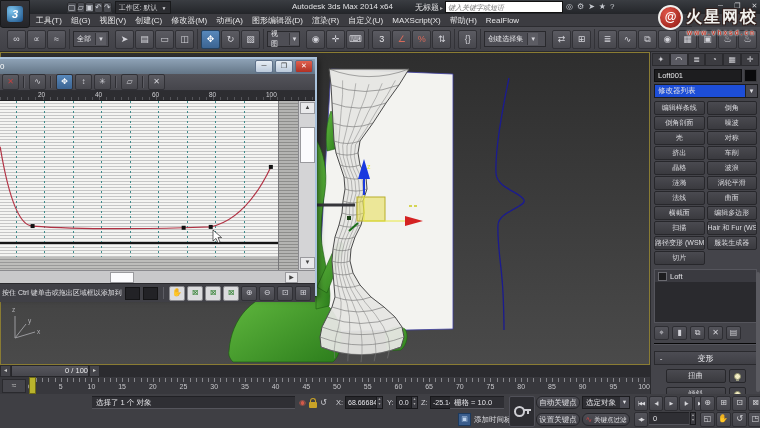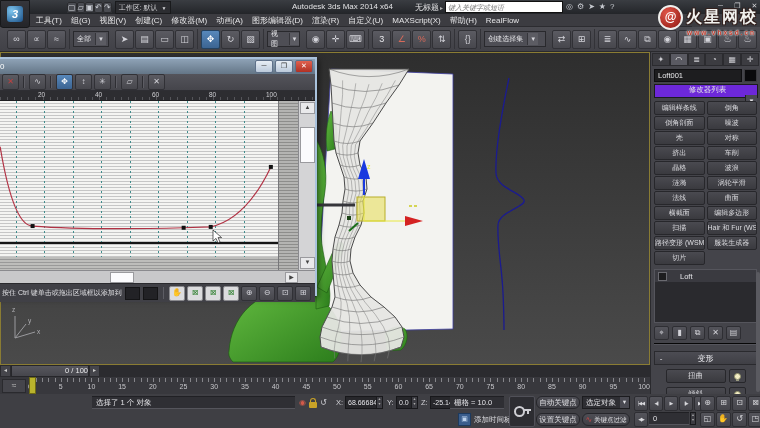--- a/index.html
+++ b/index.html
@@ -53,29 +53,29 @@
   
   #viewport{left:0;top:52px;width:650px;height:313px;background:#303030;border:1px solid #8a7c33;box-sizing:border-box;}
   
   #cmdpanel{left:650px;top:52px;width:110px;height:342px;background:#44444a;border-left:1px solid #2a2a2e;box-sizing:border-box;padding:0 1px;}
   #cptabs{display:flex;height:13px;margin-top:1px;}
   .cptab{flex:1;text-align:center;font-size:8px;color:#cfcfd4;background:#3c3c41;border:1px solid #2b2b2f;line-height:11px;}
   .cptab.act{background:#5a5a62;color:#fff;}
   #objNameRow{display:flex;gap:2px;margin:3px 2px 0 2px;align-items:center;}
   #objName{flex:1;height:11px;background:#1d1d1f;border:1px solid #0e0e10;color:#e8e8ea;font-size:7.5px;line-height:11px;padding-left:3px;}
   #objColor{width:11px;height:11px;background:#0a0a0c;border:1px solid #3a3a3e;}
-  #modListRow{display:flex;margin:2px 1px 0 2px;height:12px;background:#6d28d9;border:1px solid #1c1c1f;
-    color:#e2e2e6;font-size:7.5px;align-items:center;padding-left:3px;flex-direction:column;}
+  #modListRow{display:flex;margin:2px 1px 0 2px;height:12px;background:#1d4ed8;border:1px solid #1c1c1f;
+    color:#e2e2e6;font-size:7.5px;align-items:center;padding-left:3px;}
   #modListRow .arr{margin-left:auto;width:11px;height:100%;background:#4a4a52;text-align:center;font-size:6px;line-height:12px;border-left:1px solid #222;}
   #modgrid{display:grid;grid-template-columns:1fr 1fr;gap:1px 2px;margin:3px 2px 0 2px;}
   .modbtn{height:12px;background:linear-gradient(#4a4a50,#3a3a3f);border:1px solid #27272b;border-radius:2px;
     color:#dcdce0;font-size:7px;text-align:center;line-height:11px;white-space:nowrap;overflow:hidden;}
   .modbtn.ghost{visibility:hidden;}
   #stackbox{margin:4px 2px 0 2px;height:52px;background:#2a2a2e;border:1px solid #55555c;}
-  .stackitem{display:flex;align-items:center;gap:13px;height:12px;padding-left:3px;color:#e4e4e8;font-size:7.5px;background:#3a3a40;}
+  .stackitem{display:flex;align-items:center;gap:3px;height:12px;padding-left:3px;color:#e4e4e8;font-size:7.5px;background:#3a3a40;}
   .stackitem .bulbsq{width:7px;height:7px;background:#1d1d1f;border:1px solid #6a6a70;display:inline-block;}
   #stacktools{display:flex;gap:3px;margin:3px 2px 0 2px;padding-bottom:3px;border-bottom:2px groove #55555c;}
   .sicon{width:13px;height:12px;background:linear-gradient(#54545b,#45454b);border:1px solid #2e2e33;border-radius:2px;
     color:#d2d2d8;font-size:8px;line-height:11px;text-align:center;}
   #rollout{margin:6px 2px 0 2px;}
   #rollHeader{height:12px;background:linear-gradient(#4c4c53,#3f3f45);border:1px solid #2a2a2e;
     display:flex;align-items:center;color:#e6e6ea;font-size:8px;}
   #rollHeader .minus{width:12px;text-align:center;}
   #rollHeader .rtitle{flex:1;text-align:center;margin-right:12px;}
   .defrow{display:flex;justify-content:center;gap:3px;margin-top:4px;align-items:center;}

